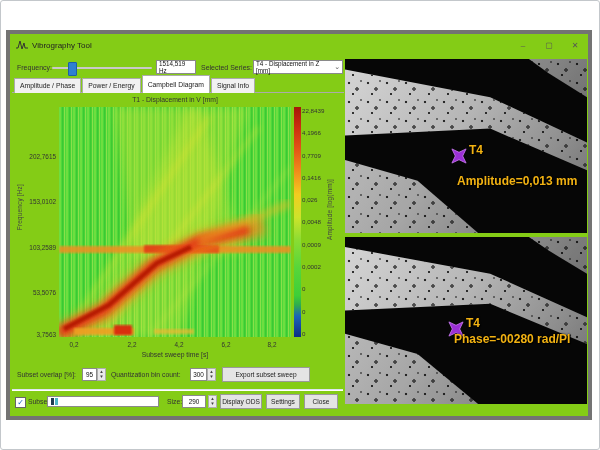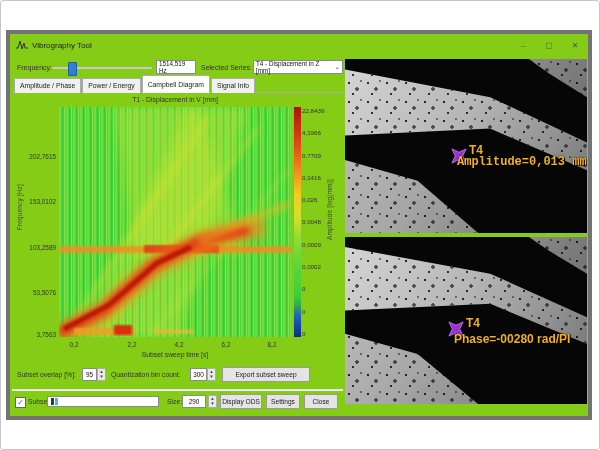--- a/index.html
+++ b/index.html
@@ -208,21 +208,21 @@
   <div class="btn abs" style="left:294px;top:360px;width:34px;height:15px;">Close</div>
 
   <div class="cam" style="top:25px;height:174px;">
     <div class="blade b1"></div>
     <div class="blade b2"></div>
     <div class="blade b3"></div>
     <svg class="star" style="left:104px;top:87px;" viewBox="0 0 20 20">
       <path d="M10 0 L12.6 7.4 L20 10 L12.6 12.6 L10 20 L7.4 12.6 L0 10 L7.4 7.4 Z" fill="#9b2fd6" stroke="#c878f0" stroke-width="0.8" transform="rotate(45 10 10)"></path>
     </svg>
     <div class="annot" style="left:124px;top:84px;">T4</div>
-    <div class="annot" style="left:112px;top:96px;font-family:Liberation Mono, monospace;">Amplitude=0,013 mm</div>
+    <div class="annot" style="left:112px;top:115px;">Amplitude=0,013 mm</div>
   </div>
 
   <div class="cam" style="top:203px;height:167px;">
     <div class="blade b1"></div>
     <div class="blade b2"></div>
     <div class="blade b3"></div>
     <svg class="star" style="left:101px;top:82px;" viewBox="0 0 20 20">
       <path d="M10 0 L12.6 7.4 L20 10 L12.6 12.6 L10 20 L7.4 12.6 L0 10 L7.4 7.4 Z" fill="#9b2fd6" stroke="#c878f0" stroke-width="0.8" transform="rotate(45 10 10)"></path>
     </svg>
     <div class="annot" style="left:121px;top:79px;">T4</div>

